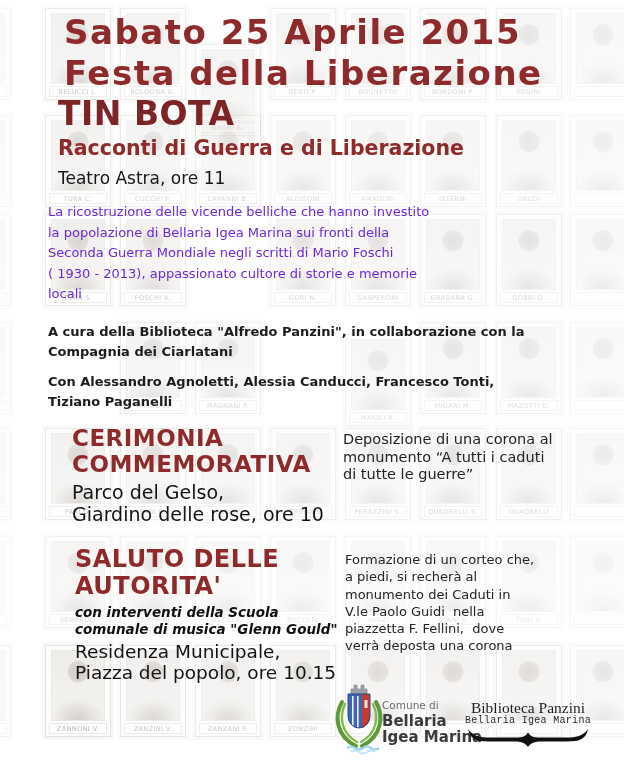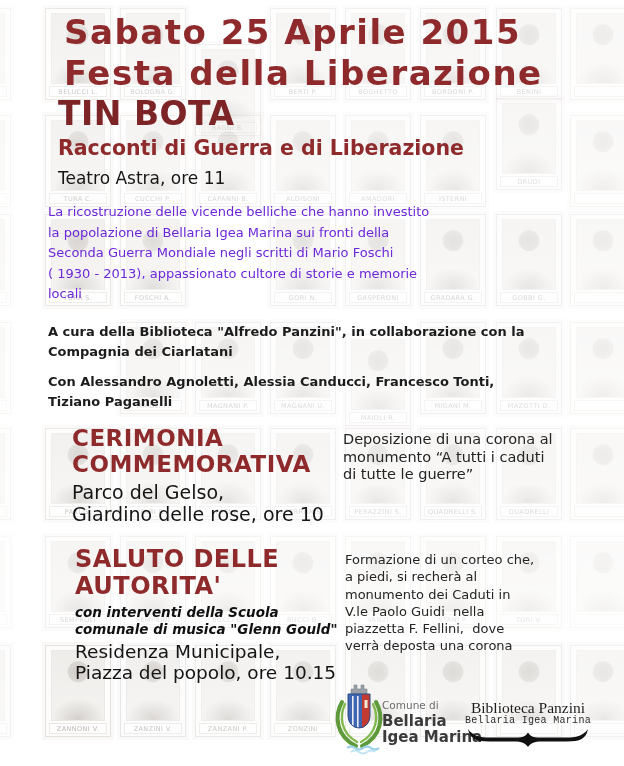--- a/index.html
+++ b/index.html
@@ -141,21 +141,21 @@
       <div class="cap">ALDISONI</div>
     </div>
     <div class="card" style="left: 345px; top: 115px; opacity: 0.22;">
       <div class="photo"></div>
       <div class="cap">AMADORI</div>
     </div>
     <div class="card" style="left: 420px; top: 115px; opacity: 0.24;">
       <div class="photo"></div>
       <div class="cap">ISTERNI</div>
     </div>
-    <div class="card" style="left: 496px; top: 98px; opacity: 0.22;">
+    <div class="card" style="left: 496px; top: 115px; opacity: 0.22;">
       <div class="photo"></div>
       <div class="cap">DRUDI</div>
     </div>
     <div class="card" style="left: 570px; top: 115px; opacity: 0.17;">
       <div class="photo"></div>
       <div class="cap"></div>
     </div>
     <div class="card" style="left: -55px; top: 214px; opacity: 0.17;">
       <div class="photo"></div>
       <div class="cap"></div>
@@ -192,24 +192,20 @@
       <div class="photo"></div>
       <div class="cap"></div>
     </div>
     <div class="card" style="left: 120px; top: 322px; opacity: 0.28;">
       <div class="photo"></div>
       <div class="cap">MAIOLI  P.</div>
     </div>
     <div class="card" style="left: 195px; top: 322px; opacity: 0.26;">
       <div class="photo"></div>
       <div class="cap">MAGNANI P.</div>
-    </div>
-    <div class="card" style="left: 270px; top: 322px; opacity: 0.24;">
-      <div class="photo"></div>
-      <div class="cap">MAGNANI U.</div>
     </div>
     <div class="card" style="left: 345px; top: 334px; opacity: 0.22;">
       <div class="photo"></div>
       <div class="cap">MAIOLI  R.</div>
     </div>
     <div class="card" style="left: 420px; top: 322px; opacity: 0.24;">
       <div class="photo"></div>
       <div class="cap">MIGANI M.</div>
     </div>
     <div class="card" style="left: 496px; top: 322px; opacity: 0.22;">

